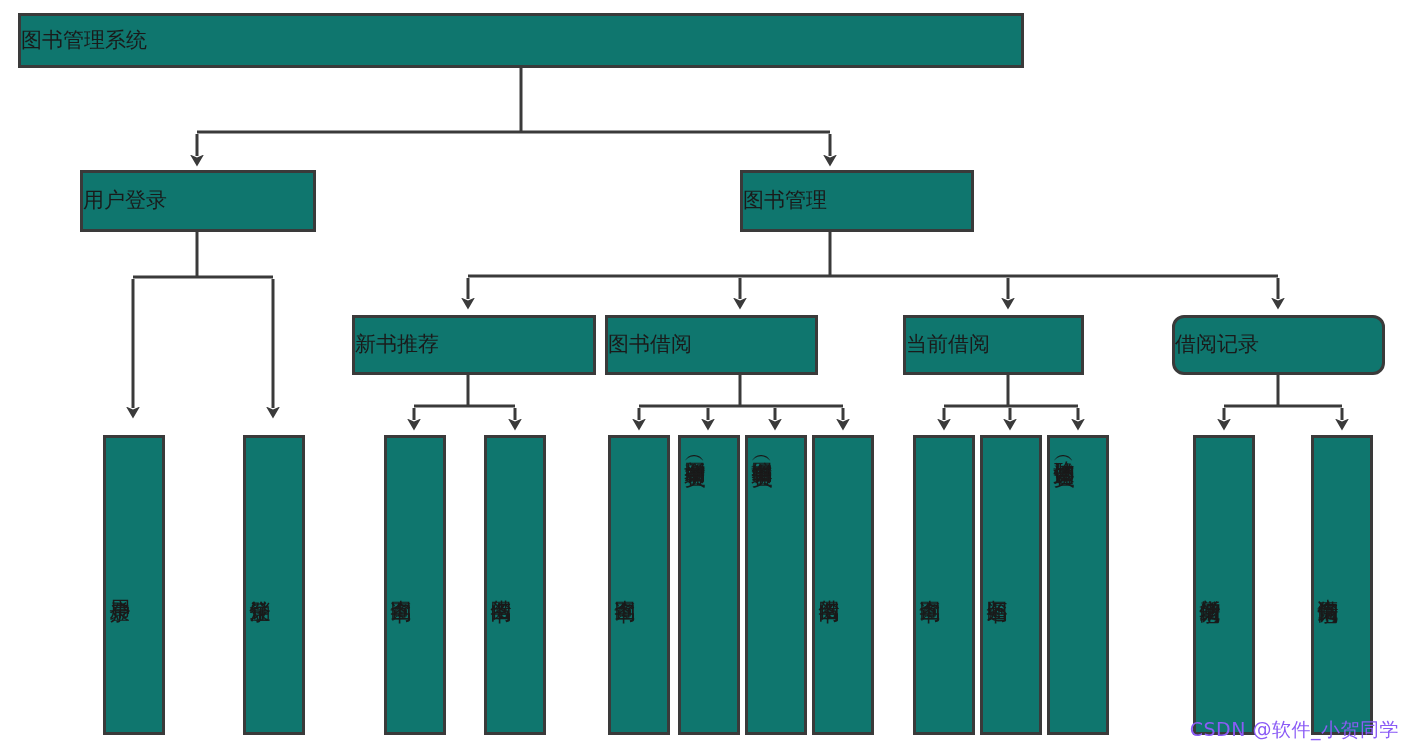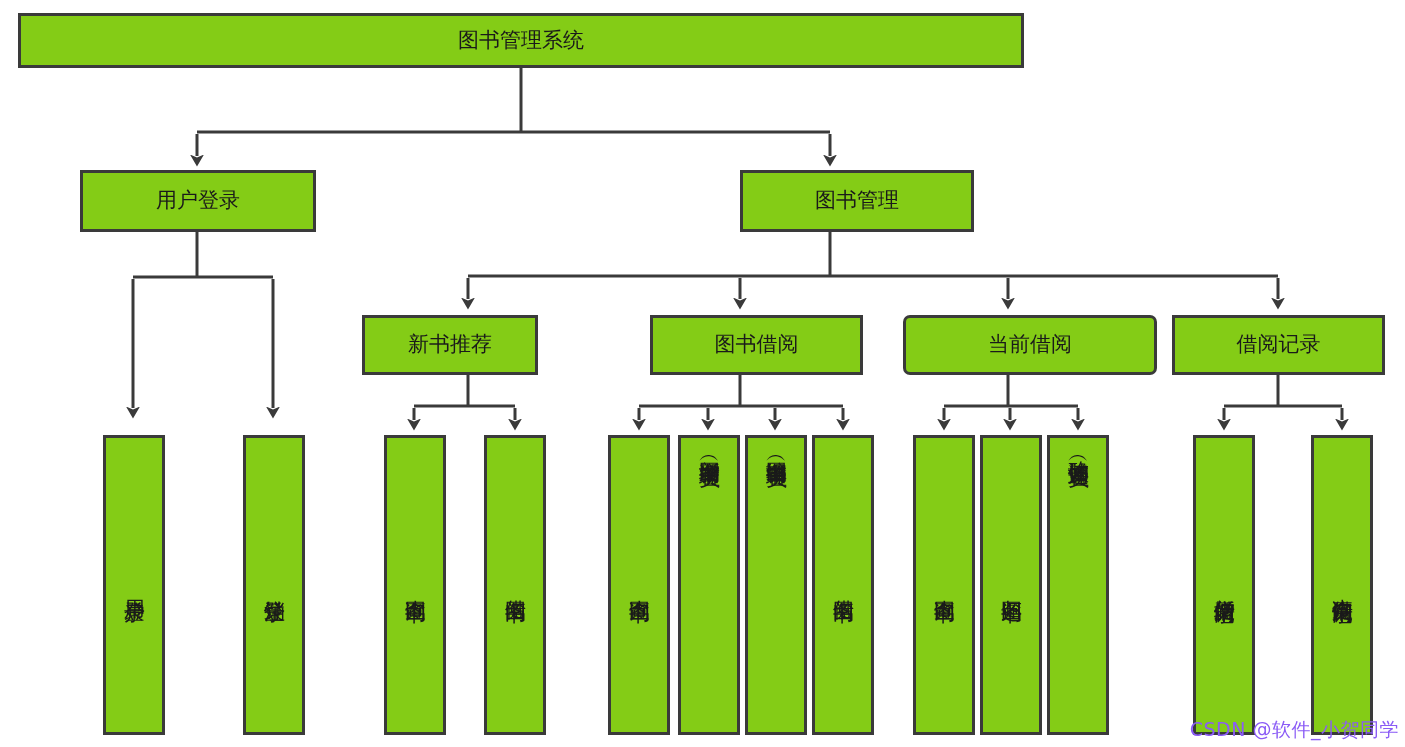--- a/index.html
+++ b/index.html
@@ -1,19 +1,19 @@
 <!DOCTYPE html>
 <html><head>
 <meta charset="utf-8">
 <style>
   html,body{margin:0;padding:0;background:#ffffff;}
   body{font-family:"DejaVu Sans","Liberation Sans",sans-serif;}
   #canvas{position:relative;width:1405px;height:747px;background:#ffffff;overflow:hidden;}
   svg#wires{position:absolute;left:0;top:0;width:1405px;height:747px;}
-  .node{position:absolute;box-sizing:border-box;background:#84cc16;border:3px solid #3a3a3a;display:flex;align-items:center;justify-content:center;}
+  .node{position:absolute;box-sizing:border-box;background:#0f766e;border:3px solid #3a3a3a;display:flex;align-items:center;justify-content:flex-start;}
   .node.h{}
   .node .lbl-h{font-size:21px;color:#1a1a1a;line-height:1.1;white-space:nowrap;}
   .node.v{}
   .node .lbl-v{
     writing-mode:vertical-rl;
     text-orientation:upright;
     font-size:21px;color:#1a1a1a;
     line-height:1.28;
     letter-spacing:1px;
     white-space:nowrap;
@@ -80,30 +80,30 @@
     <span class="lbl-h">图书管理系统</span>
   </div>
 
   <div class="node h" style="left:80px;top:170px;width:236px;height:62px;">
     <span class="lbl-h">用户登录</span>
   </div>
   <div class="node h" style="left:712px;top:170px;width:234px;height:62px;margin-left:28px;">
     <span class="lbl-h">图书管理</span>
   </div>
 
-  <div class="node h" style="left:362px;top:315px;width:176px;height:60px;">
+  <div class="node h" style="left:352px;top:315px;width:244px;height:60px;">
     <span class="lbl-h">新书推荐</span>
   </div>
-  <div class="node h" style="left:650px;top:315px;width:213px;height:60px;">
+  <div class="node h" style="left:605px;top:315px;width:213px;height:60px;">
     <span class="lbl-h">图书借阅</span>
   </div>
-  <div class="node h" style="left:903px;top:315px;width:254px;height:60px;border-radius:7px;">
+  <div class="node h" style="left:903px;top:315px;width:181px;height:60px;">
     <span class="lbl-h">当前借阅</span>
   </div>
-  <div class="node h" style="left:1172px;top:315px;width:213px;height:60px;">
+  <div class="node h" style="left:1172px;top:315px;width:213px;height:60px;border-radius:12px;">
     <span class="lbl-h">借阅记录</span>
   </div>
 
   <div class="node v" style="left:103px;top:435px;width:62px;height:300px;">
     <span class="lbl-v">用户登录</span>
   </div>
   <div class="node v" style="left:243px;top:435px;width:62px;height:300px;">
     <span class="lbl-v">注销登录</span>
   </div>
 

